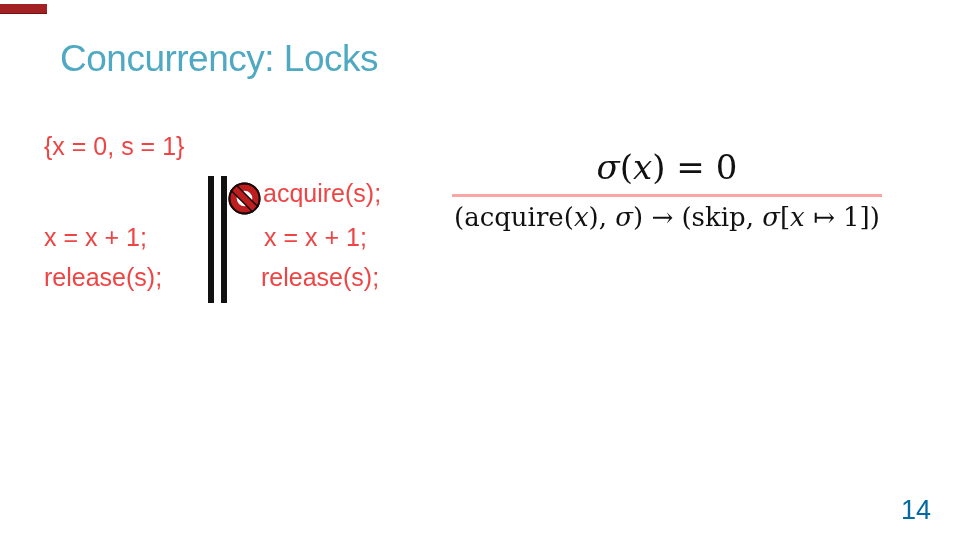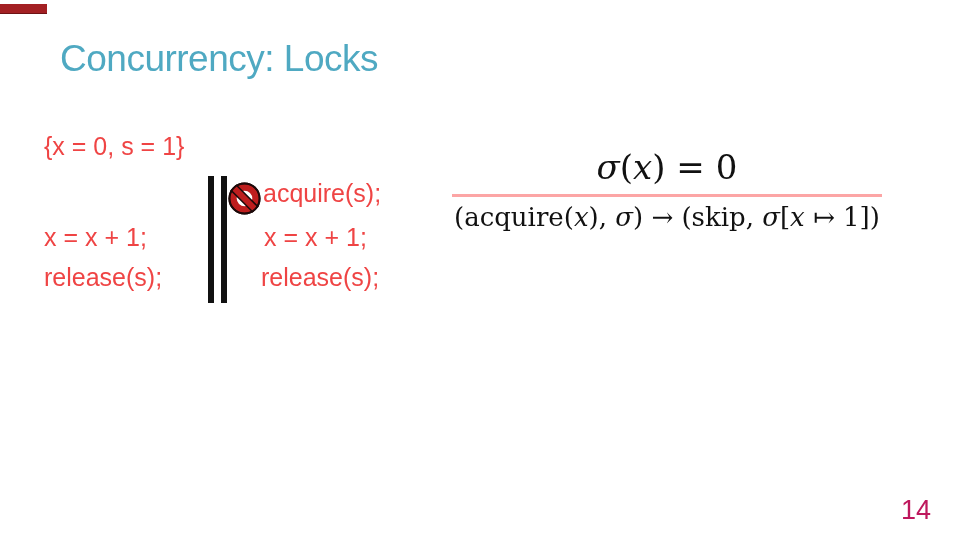--- a/index.html
+++ b/index.html
@@ -72,21 +72,21 @@
     white-space: nowrap;
     padding: 0 2px;
   }
   .rule i { font-style: italic; }
   .rule-acquire { left: 452px; top: 146px; }
   .rule-release { left: 449px; top: 257px; }
   .page-number {
     position: absolute;
     left: 901px; top: 495px;
     font-size: 27px;
-    color: #be185d;
+    color: #0369a1;
   }
 </style>
 </head>
 <body>
 
 <div class="slide">
 
   <div class="accent-bar"></div>
 
   <div class="slide-title">Concurrency: Locks</div>

